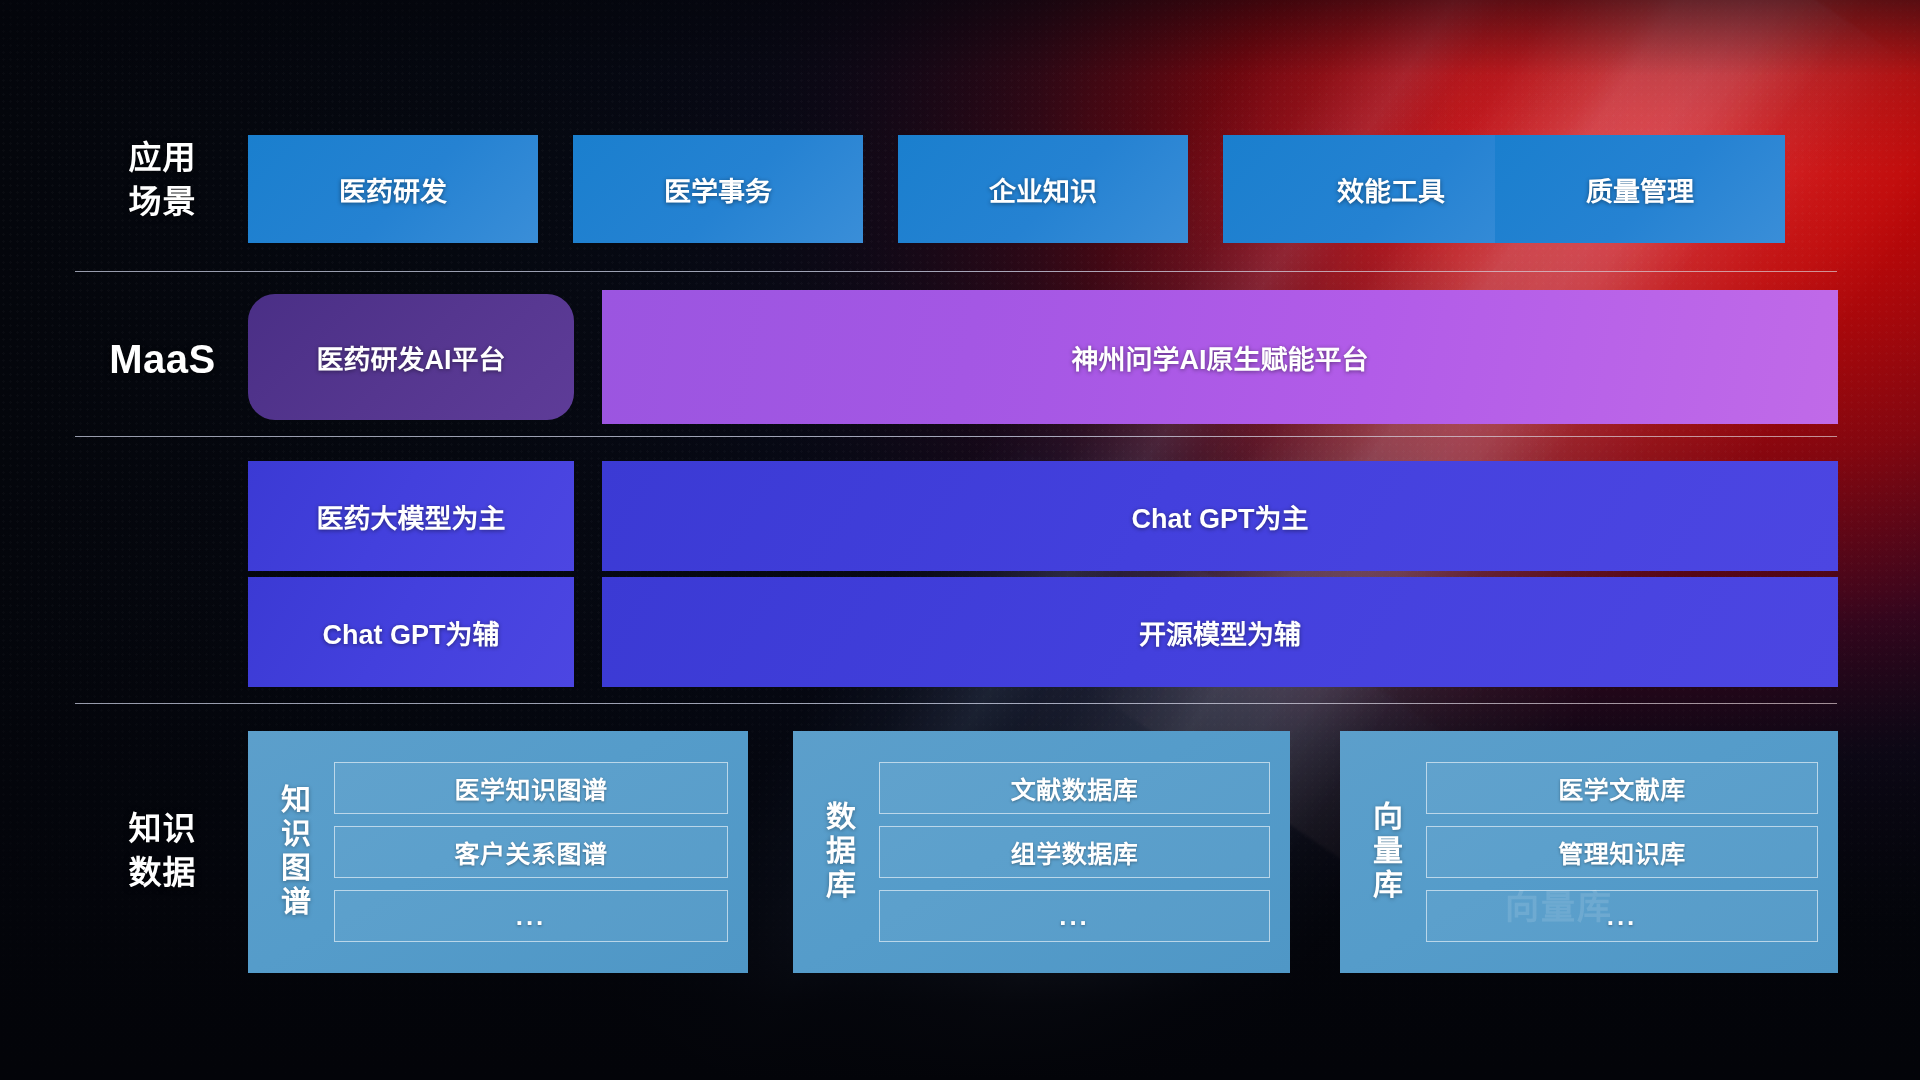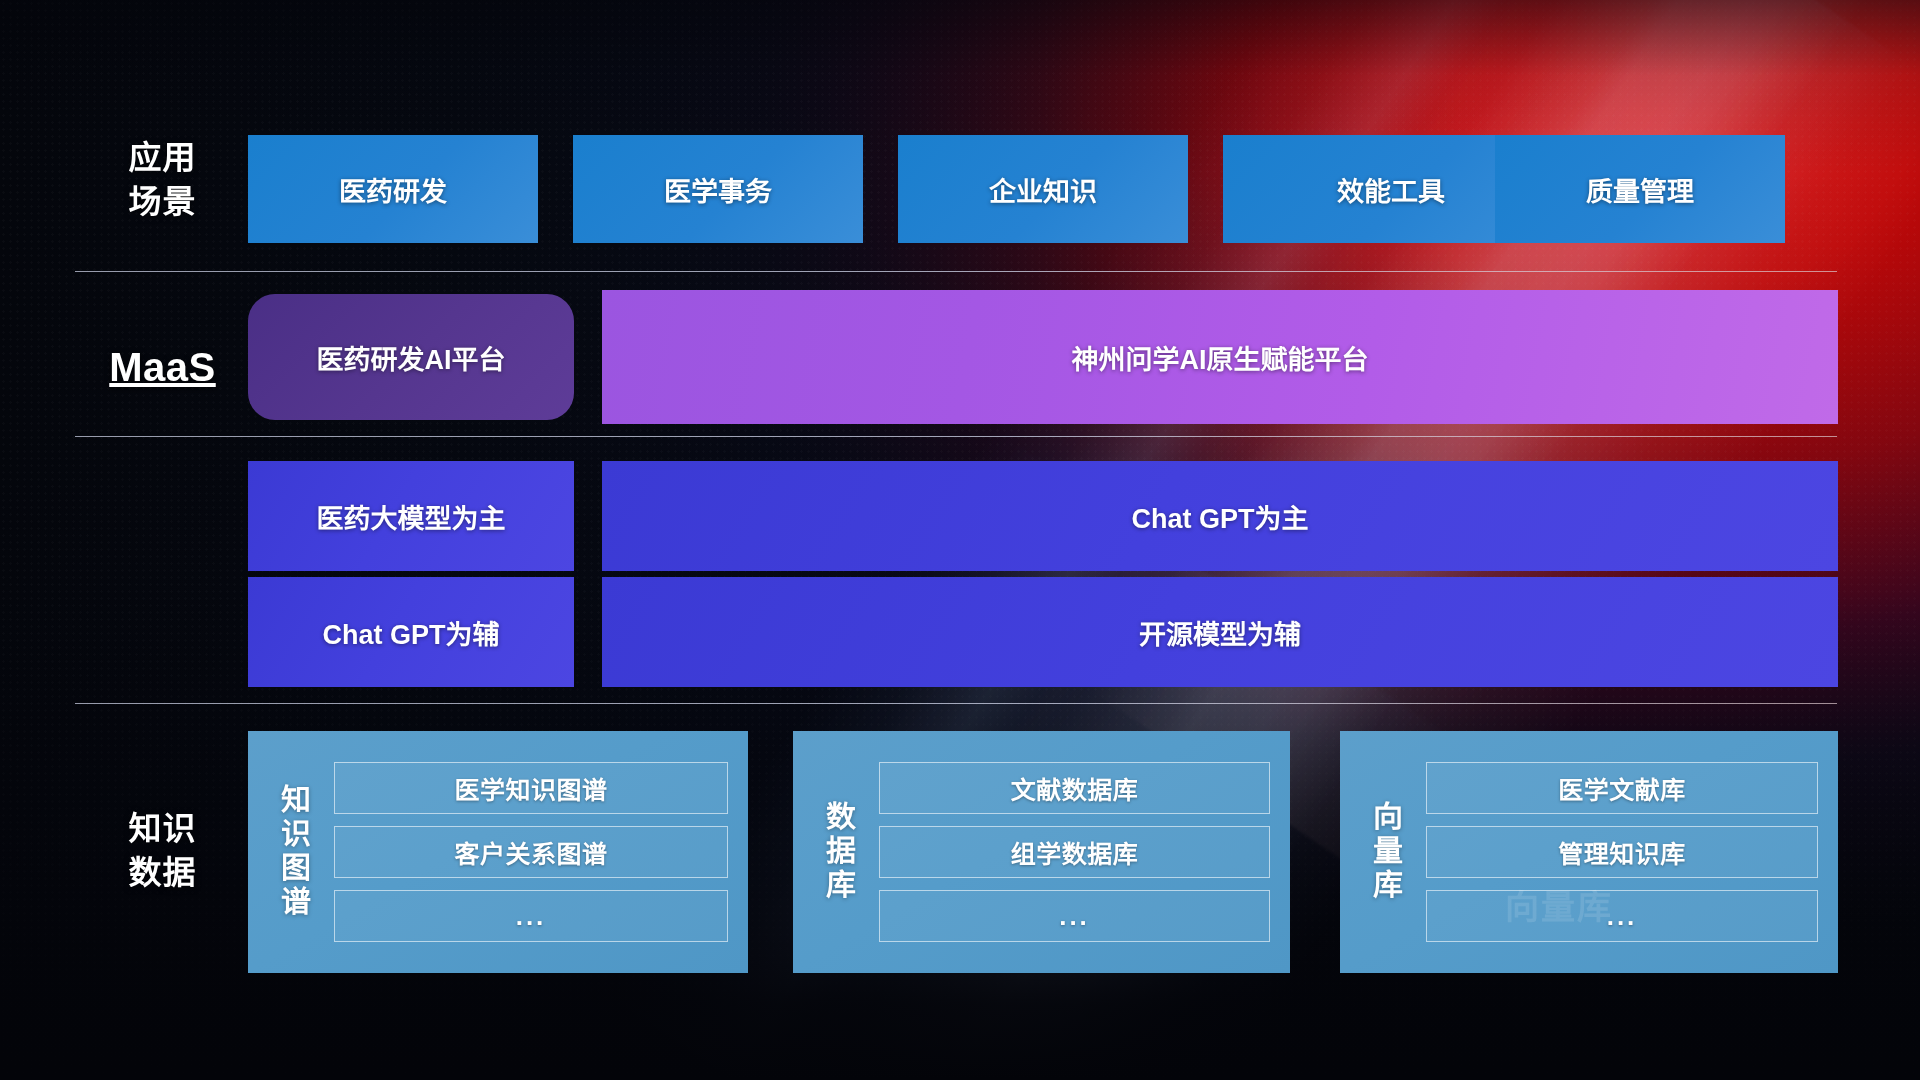--- a/index.html
+++ b/index.html
@@ -289,21 +289,21 @@
   </div>
   <div class="card app-box" style="left:1223px; width:336px;">
     <span>效能工具</span>
   </div>
   <div class="card app-box" style="left:1495px; width:290px;">
     <span>质量管理</span>
   </div>
 
   <div class="divider" style="top:271px;"></div>
 
-  <div class="rowlabel latin" style="left:75px; top:345px; width:175px;text-decoration:underline;">MaaS</div>
+  <div class="rowlabel latin" style="left:75px; top:337px; width:175px;">MaaS</div>
 
   <div class="card maas-left">
     <span>医药研发AI平台</span>
   </div>
   <div class="card maas-right">
     <span>神州问学AI原生赋能平台</span>
   </div>
 
   <div class="divider" style="top:436px;"></div>
 

